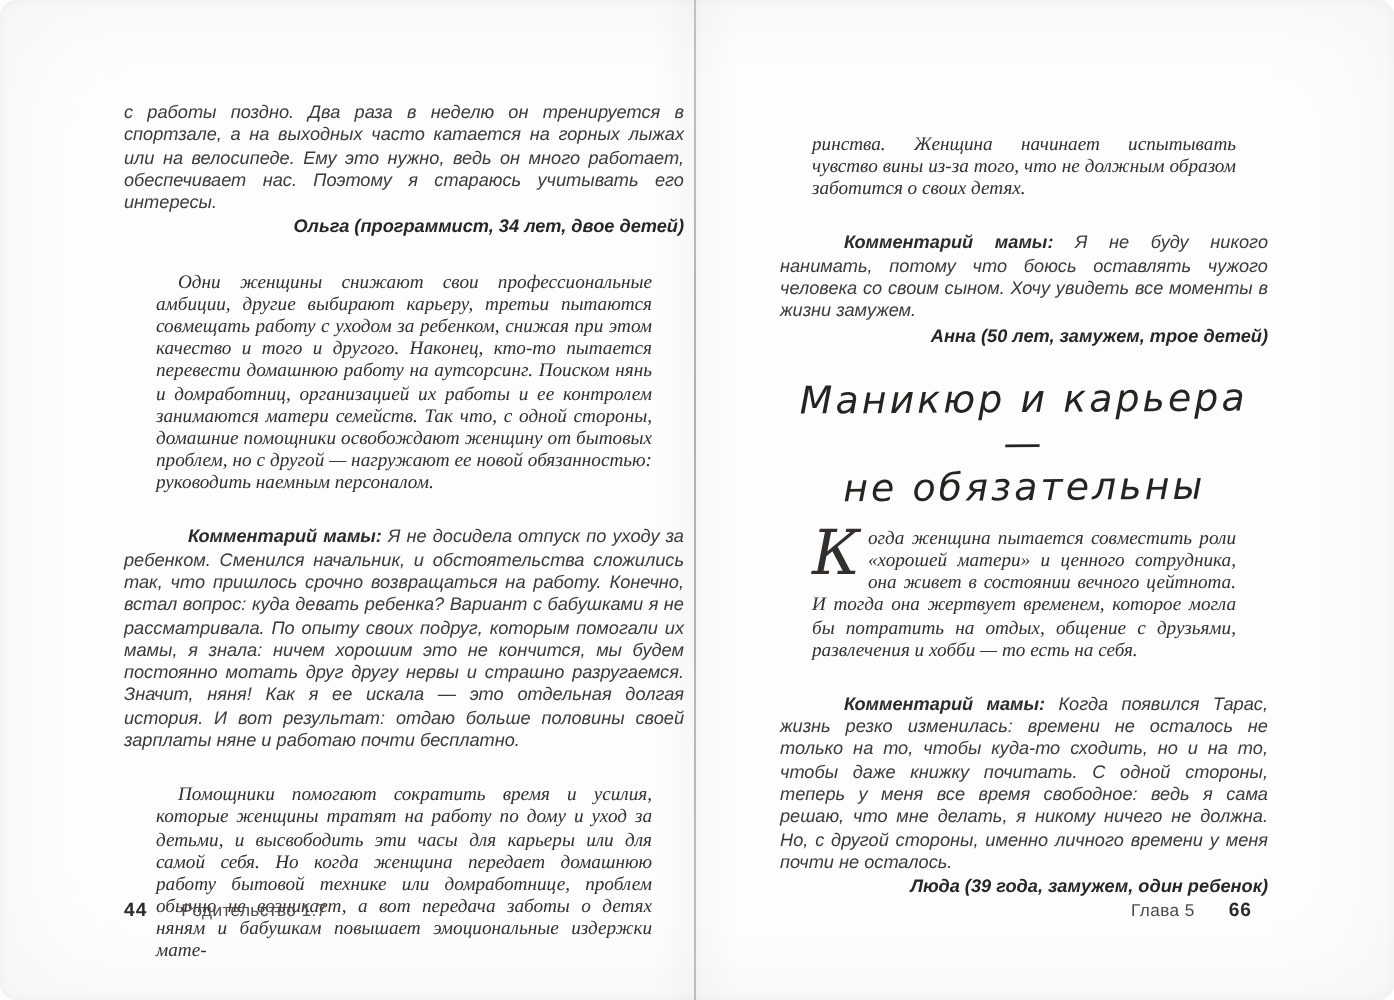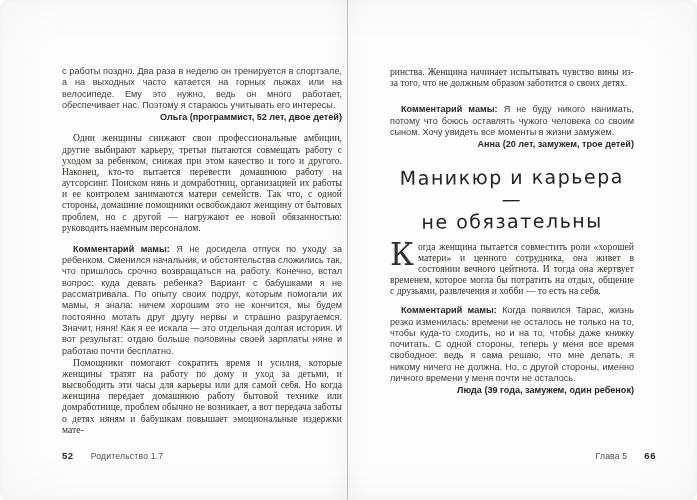--- a/index.html
+++ b/index.html
@@ -13,50 +13,50 @@
     font-family: "Liberation Serif", serif;
   }
   .gutter {
     position: absolute; left: 347px; top: 0; bottom: 0; width: 1px;
     background: linear-gradient(180deg, #c2c2c2, #b0b0b0 40%, #bdbdbd);
   }
   .gutter-shade {
     position: absolute; left: 327px; top: 0; bottom: 0; width: 41px;
     background: linear-gradient(90deg, rgba(0,0,0,0) 0%, rgba(0,0,0,0.025) 48%, rgba(0,0,0,0.045) 50%, rgba(0,0,0,0.02) 55%, rgba(0,0,0,0) 100%);
   }
-  .page { position: absolute; top: 66px; }
+  .page { position: absolute; top: 51px; font-style: italic; }
   .page-left  { left: 62px;  width: 280px; }
   .page-right { left: 390px; width: 244px; }
 
   .serif-par {
     font-family: "Liberation Serif", serif;
     font-size: 9.6px; line-height: 11.15px;
     color: #332f2c;
     text-align: justify;
     text-indent: 11px;
-    margin: 0;
+    margin: 16px;
   }
   .no-indent { text-indent: 0; }
 
   .sans { font-family: "Liberation Sans", "DejaVu Sans", sans-serif; }
 
   .quote-par {
     font-size: 9.1px; line-height: 11.3px;
     color: #3a3a3a;
     text-align: justify;
     margin: 0;
   }
   .comment-par {
     font-size: 9.1px; line-height: 11.3px;
     color: #3a3a3a;
     text-align: justify;
     text-indent: 11px;
     margin: 11px 0 0 0;
   }
-  .comment-label { font-weight: bold; color: #2b2b2b; }
+  .comment-label { font-weight: bold; color: #2b2b2b; margin-left: 21px; }
 
   .attribution {
     font-size: 9.1px; line-height: 11.3px;
     font-weight: bold; color: #262626;
     text-align: right;
     margin: 1px 0 9px 0;
   }
 
   .section-heading {
     font-family: cursive, "DejaVu Sans", sans-serif;
@@ -79,53 +79,53 @@
     color: #332f2c;
     padding: 2px 4px 0 0;
   }
 
   .footer {
     position: absolute; top: 450px;
     font-size: 8.6px; color: #2b2b2b;
     display: flex; align-items: baseline; gap: 17px;
   }
   .footer-left  { left: 62px; }
-  .footer-right { left: 412px; width: 244px; justify-content: flex-end; }
+  .footer-right { left: 382px; width: 244px; justify-content: flex-end; }
   .page-num { font-weight: bold; font-size: 9.6px; letter-spacing: 0.5px; }
   .running-title { color: #4e4a47; letter-spacing: 0.2px; }
 </style>
 </head>
 <body>
 
 <div class="photo">
 
   <div class="gutter-shade"></div>
   <div class="gutter"></div>
 
   <div class="page page-left">
     <p class="sans quote-par">с работы поздно. Два раза в неделю он тренируется в спортзале, а на выходных часто катается на горных лыжах или на велосипеде. Ему это нужно, ведь он много работает, обеспечивает нас. Поэтому я стараюсь учитывать его интересы.</p>
-    <p class="sans attribution">Ольга (программист, 52 лет, двое детей)</p>
+    <p class="sans attribution">Ольга (программист, 34 лет, двое детей)</p>
 
     <p class="serif-par">Одни женщины снижают свои профессиональные амбиции, другие выбирают карьеру, третьи пытаются совмещать работу с уходом за ребенком, снижая при этом качество и того и другого. Наконец, кто-то пытается перевести домашнюю работу на аутсорсинг. Поиском нянь и домработниц, организацией их работы и ее контролем занимаются матери семейств. Так что, с одной стороны, домашние помощники освобождают женщину от бытовых проблем, но с другой — нагружают ее новой обязанностью: руководить наемным персоналом.</p>
 
     <p class="sans comment-par"><span class="comment-label">Комментарий мамы:</span><span> Я не досидела отпуск по уходу за ребенком. Сменился начальник, и обстоятельства сложились так, что пришлось срочно возвращаться на работу. Конечно, встал вопрос: куда девать ребенка? Вариант с бабушками я не рассматривала. По опыту своих подруг, которым помогали их мамы, я знала: ничем хорошим это не кончится, мы будем постоянно мотать друг другу нервы и страшно разругаемся. Значит, няня! Как я ее искала — это отдельная долгая история. И вот результат: отдаю больше половины своей зарплаты няне и работаю почти бесплатно.</span></p>
 
     <p class="serif-par">Помощники помогают сократить время и усилия, которые женщины тратят на работу по дому и уход за детьми, и высвободить эти часы для карьеры или для самой себя. Но когда женщина передает домашнюю работу бытовой технике или домработнице, проблем обычно не возникает, а вот передача заботы о детях няням и бабушкам повышает эмоциональные издержки мате-</p>
   </div>
 
   <div class="footer footer-left sans">
-    <span class="page-num">52</span>
+    <span class="page-num">44</span>
     <span class="running-title">Родительство 1.7</span>
   </div>
 
   <div class="page page-right">
     <p class="serif-par no-indent">ринства. Женщина начинает испытывать чувство вины из-за того, что не должным образом заботится о своих детях.</p>
 
     <p class="sans comment-par" style="margin-top:16px"><span class="comment-label">Комментарий мамы:</span><span> Я не буду никого нанимать, потому что боюсь оставлять чужого человека со своим сыном. Хочу увидеть все моменты в жизни замужем.</span></p>
-    <p class="sans attribution">Анна (20 лет, замужем, трое детей)</p>
+    <p class="sans attribution">Анна (50 лет, замужем, трое детей)</p>
 
 
     <h2 class="section-heading">Маникюр и карьера —
 не обязательны</h2>
 
     <p class="serif-par no-indent dropcap-par"><span class="drop-cap">К</span><span>огда женщина пытается совместить роли «хорошей матери» и ценного сотрудника, она живет в состоянии вечного цейтнота. И тогда она жертвует временем, которое могла бы потратить на отдых, общение с друзьями, развлечения и хобби — то есть на себя.</span></p>
 
     <p class="sans comment-par" style="margin-top:9px"><span class="comment-label">Комментарий мамы:</span><span> Когда появился Тарас, жизнь резко изменилась: времени не осталось не только на то, чтобы куда-то сходить, но и на то, чтобы даже книжку почитать. С одной стороны, теперь у меня все время свободное: ведь я сама решаю, что мне делать, я никому ничего не должна. Но, с другой стороны, именно личного времени у меня почти не осталось.</span></p>
     <p class="sans attribution">Люда (39 года, замужем, один ребенок)</p>
 

